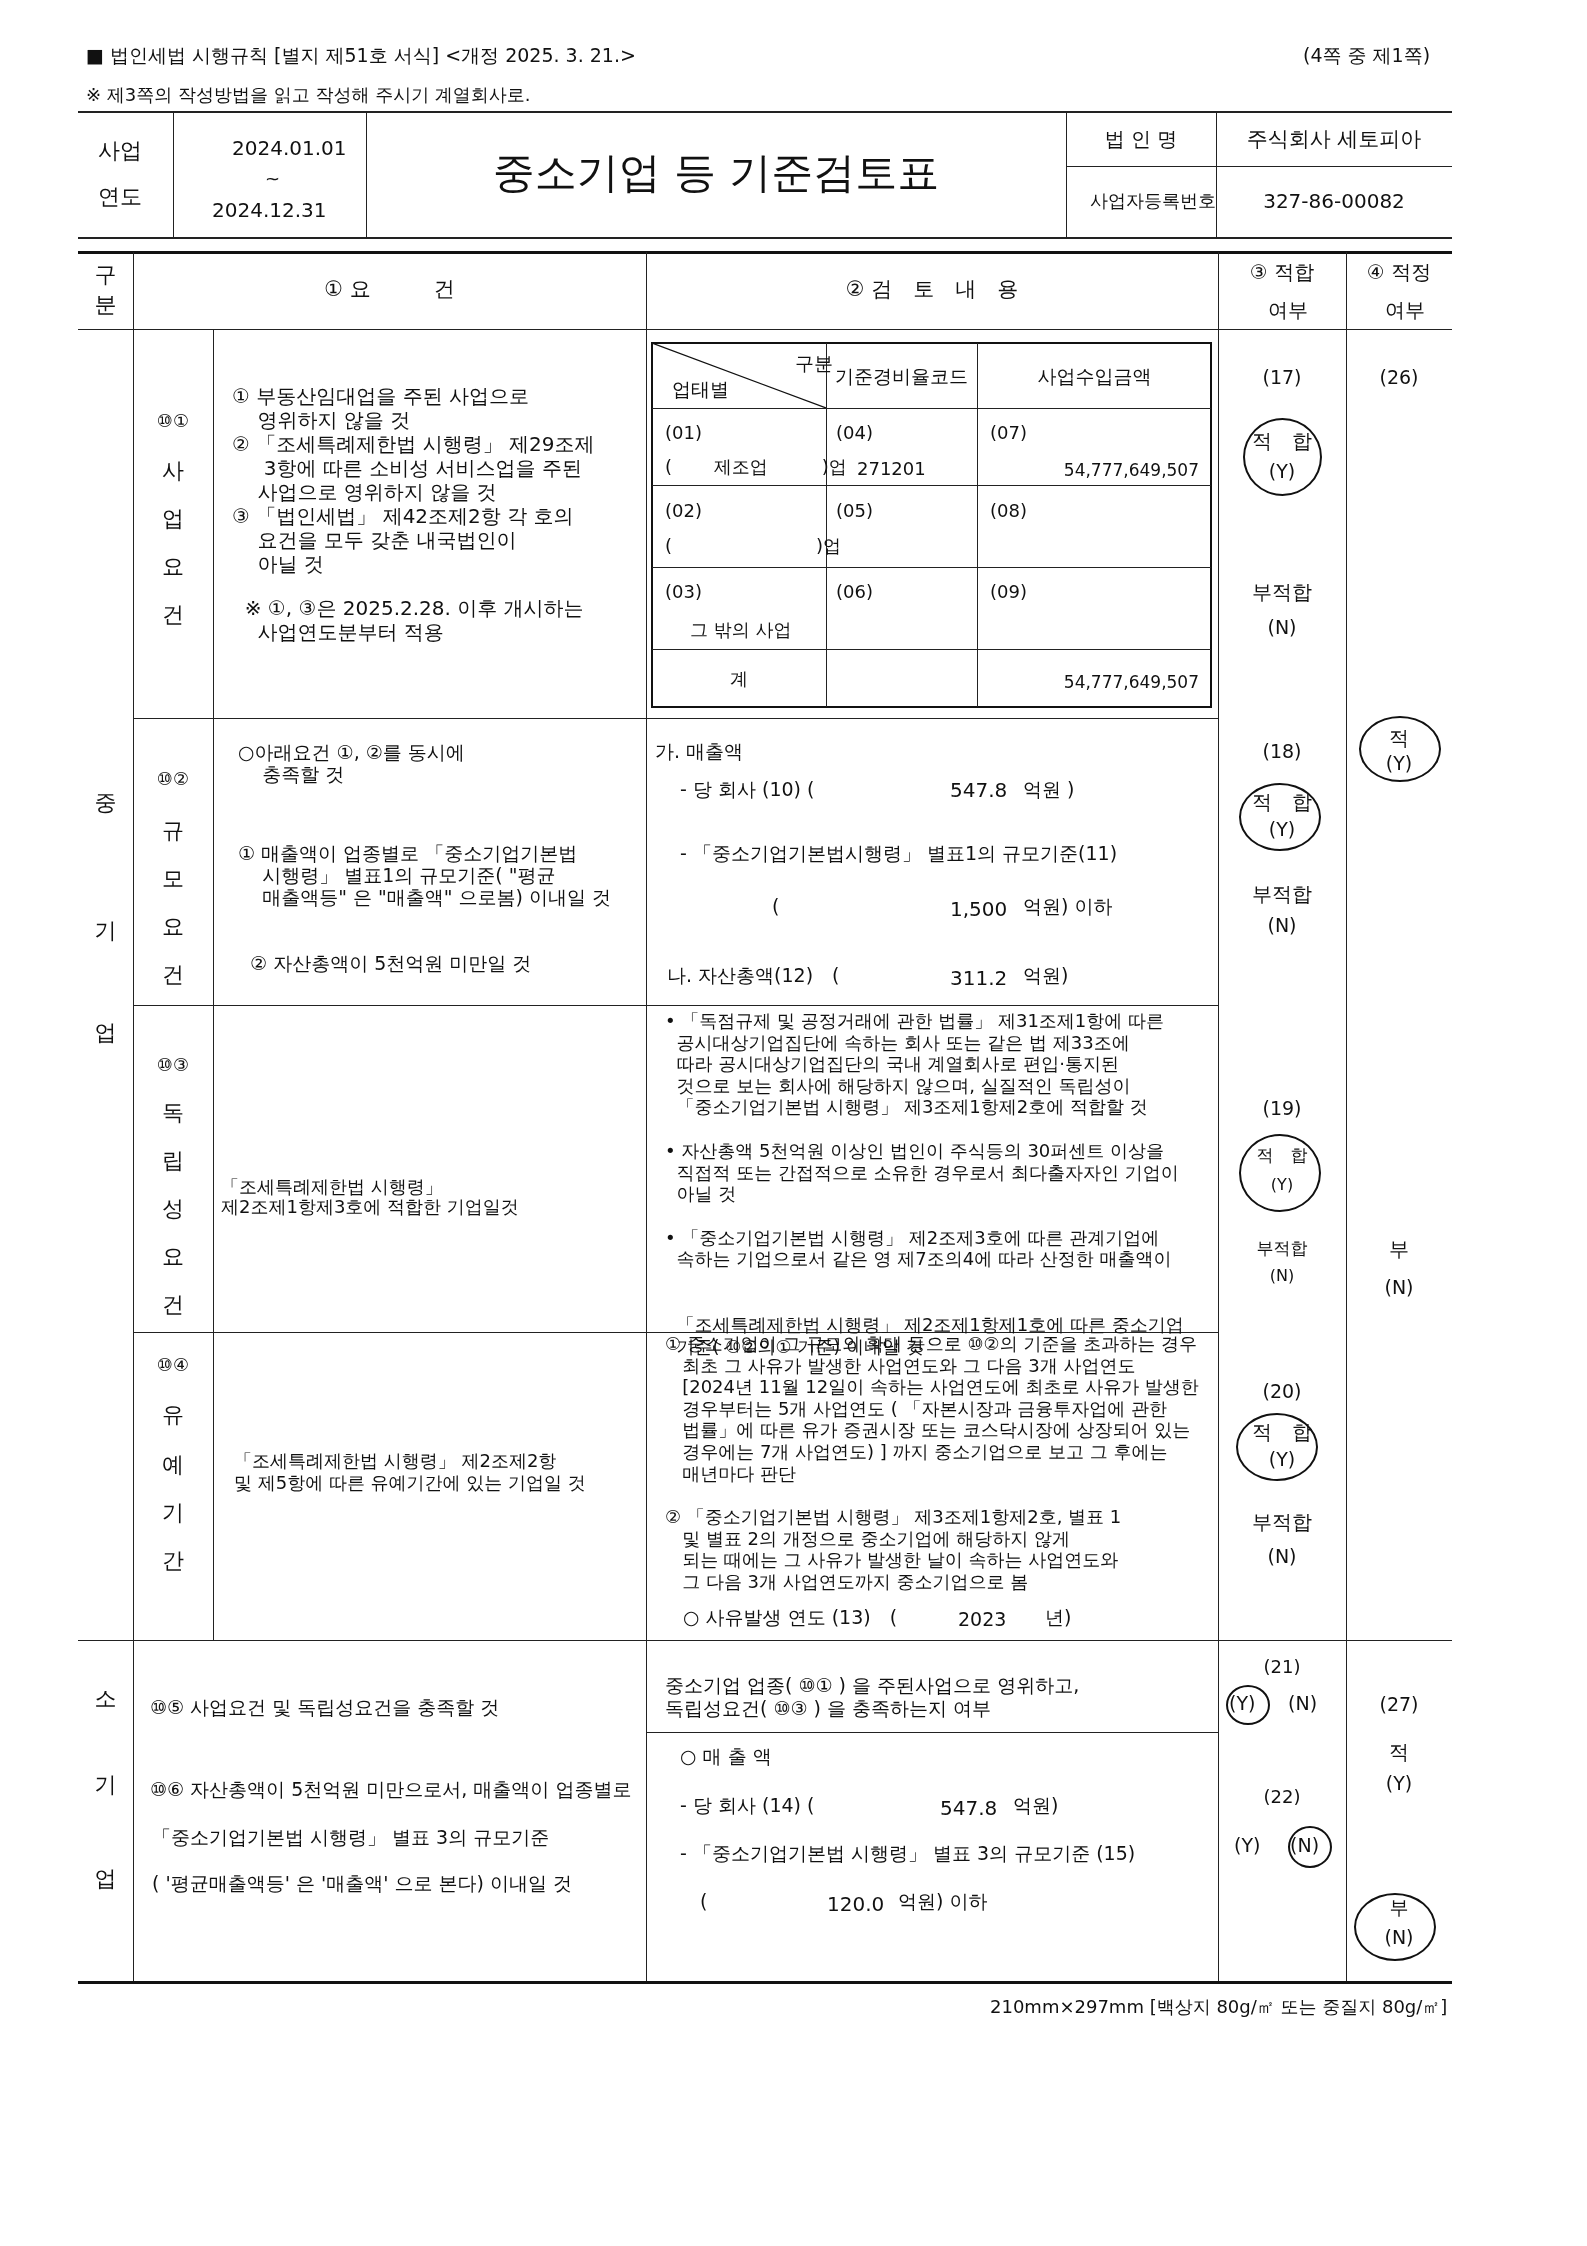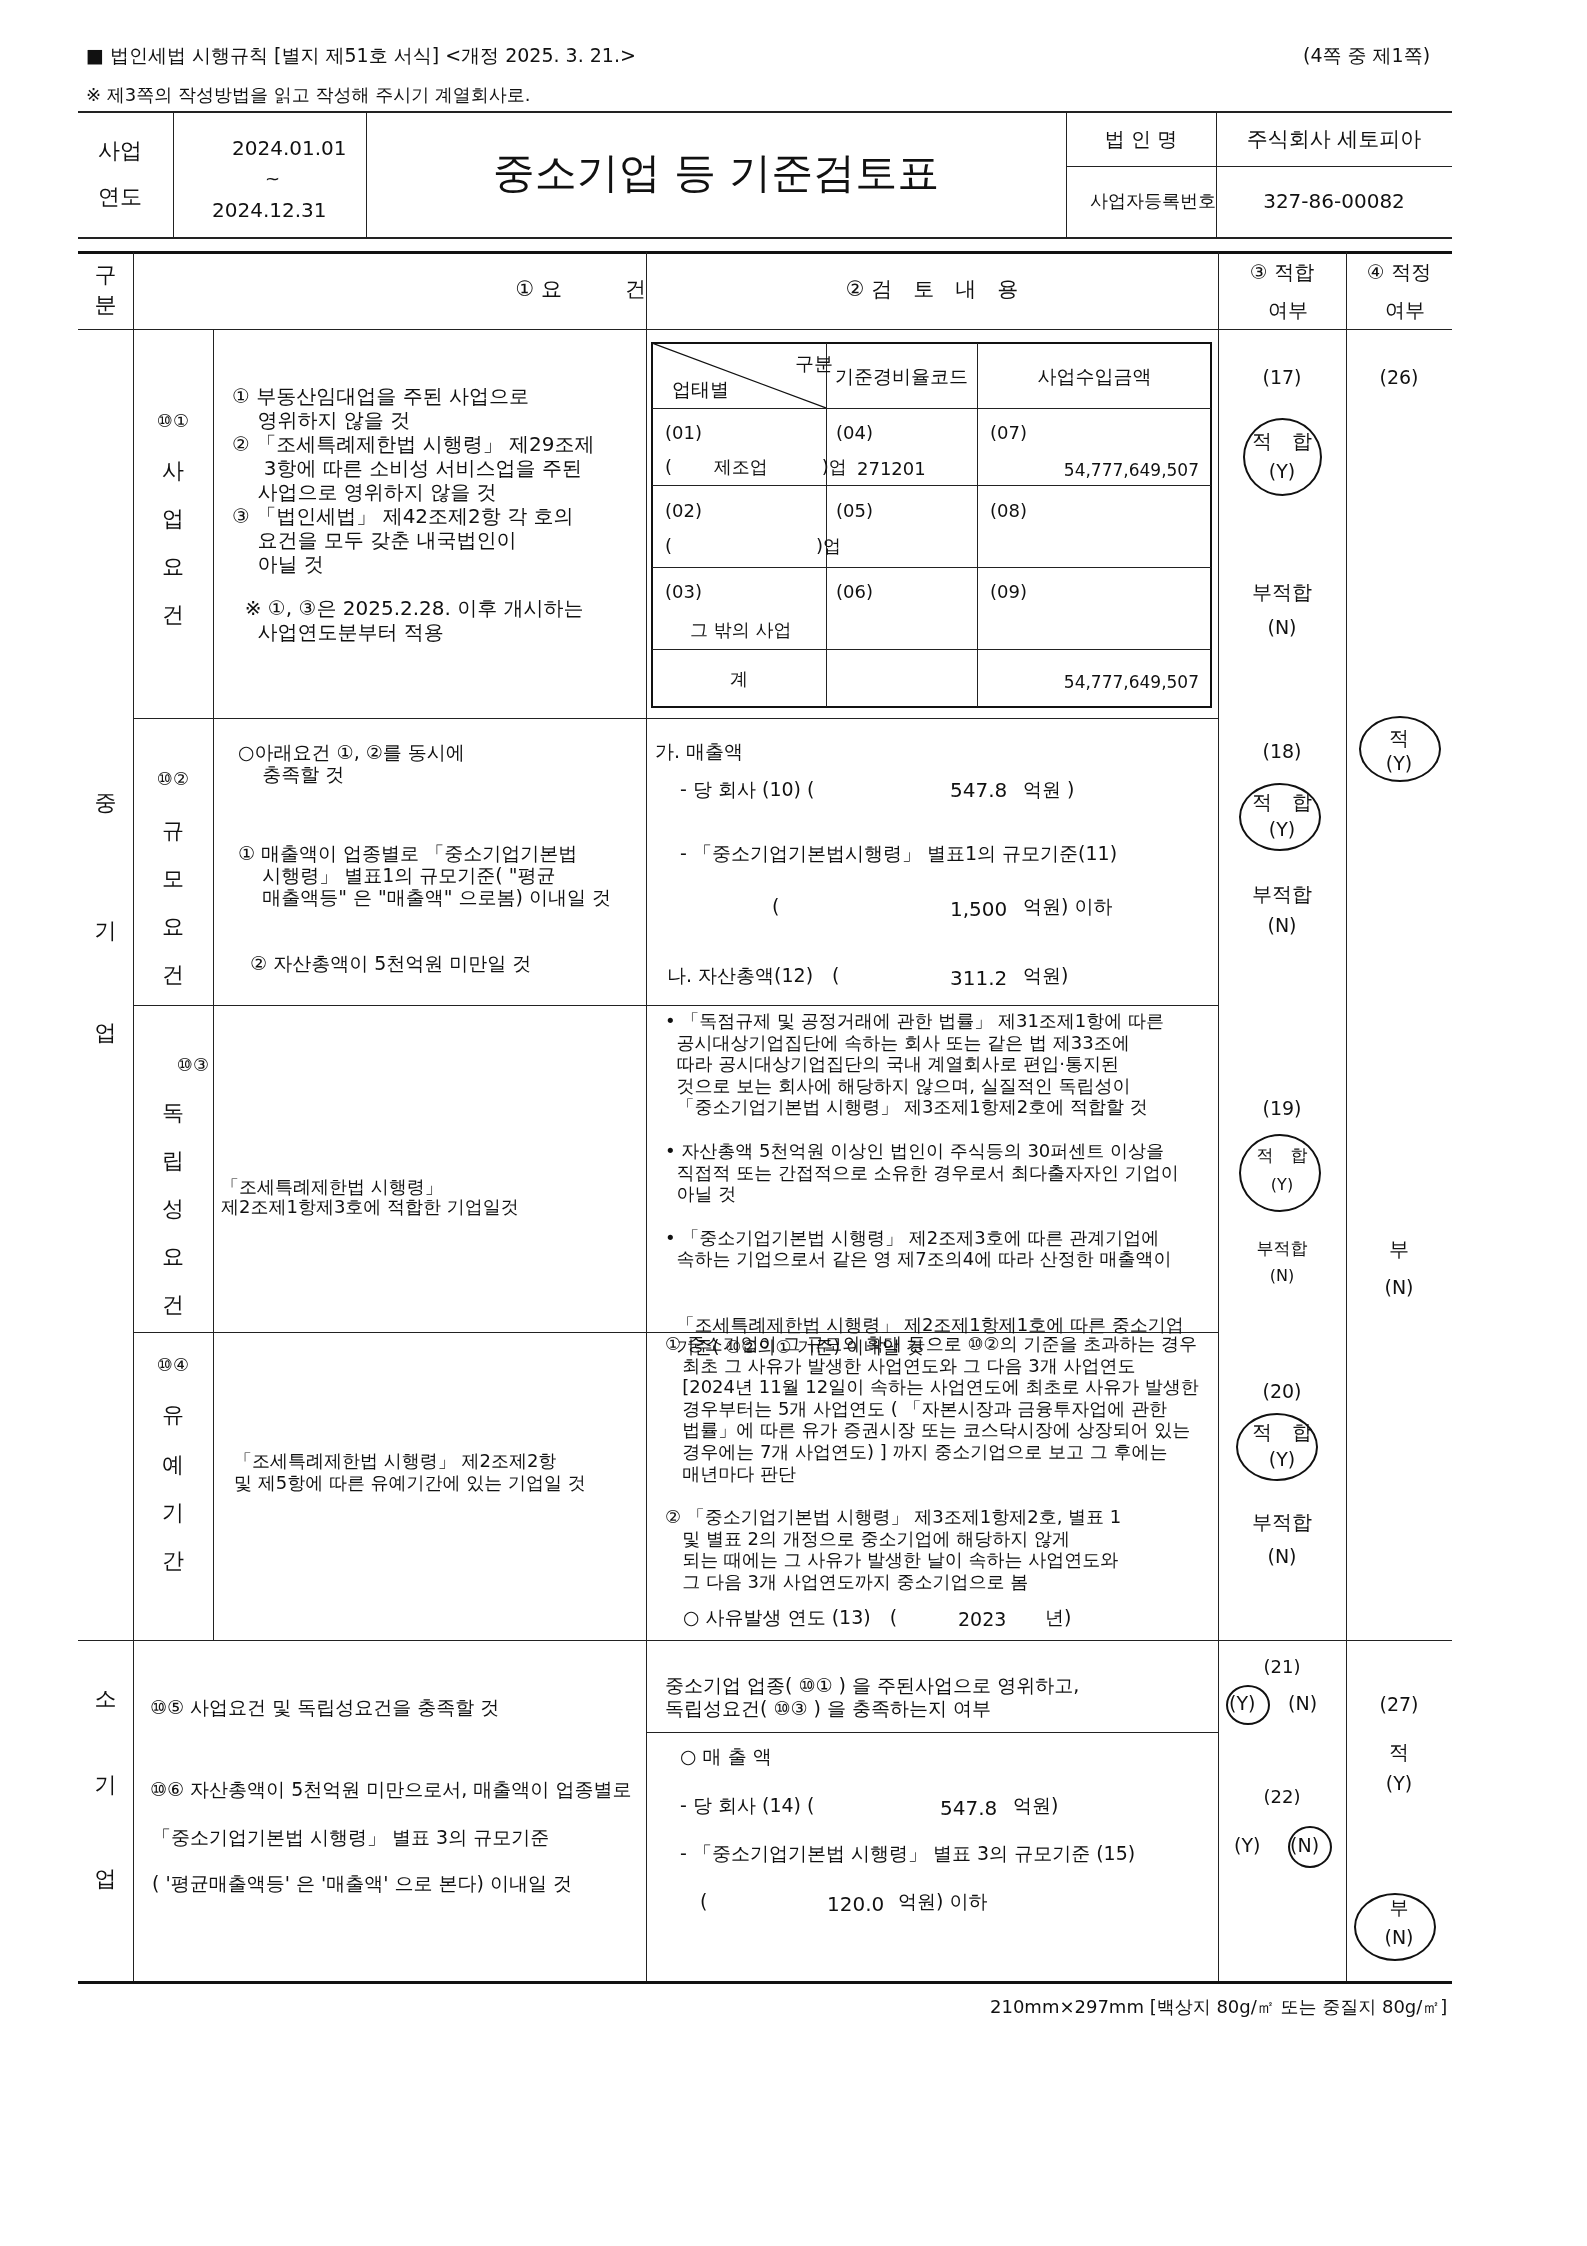--- a/index.html
+++ b/index.html
@@ -53,21 +53,21 @@
 
 <div class="hl" style="left:133px;top:718px;width:1085px;"></div>
 <div class="hl" style="left:133px;top:1005px;width:1085px;"></div>
 <div class="hl" style="left:133px;top:1332px;width:1085px;"></div>
 <div class="hl" style="left:78px;top:1640px;width:1374px;"></div>
 <div class="hl" style="left:133px;top:1732px;width:1085px;"></div>
 <div class="hl thick" style="left:78px;top:1981px;width:1374px;"></div>
 
 <div class="t f22" style="left:78px;width:55px;top:260px;text-align:center;white-space:pre-line;line-height:1.35;">구
 분</div>
-<div class="t f21" style="left:133px;width:513px;top:277px;text-align:right;">① 요　　　건</div>
+<div class="t f21" style="left:133px;width:513px;top:277px;text-align:center;">① 요　　　건</div>
 <div class="t f21" style="left:646px;width:572px;top:277px;text-align:center;">② 검　토　내　용</div>
 <div class="t f20" style="left:1218px;width:128px;top:260px;text-align:center;">③ 적합</div>
 <div class="t f20" style="left:1218px;width:140px;top:298px;text-align:center;">여부</div>
 <div class="t f20" style="left:1346px;width:106px;top:260px;text-align:center;">④ 적정</div>
 <div class="t f20" style="left:1346px;width:118px;top:298px;text-align:center;">여부</div>
 
 <div class="t f22" style="left:78px;width:55px;top:790px;text-align:center;">중</div>
 <div class="t f22" style="left:78px;width:55px;top:918px;text-align:center;">기</div>
 <div class="t f22" style="left:78px;width:55px;top:1020px;text-align:center;">업</div>
 
@@ -156,21 +156,21 @@
 <div class="t f20" style="left:950px;top:966px;">311.2</div>
 <div class="t f19" style="left:1023px;top:964px;">억원)</div>
 
 <div class="t f19" style="left:1218px;width:128px;top:740px;text-align:center;">(18)</div>
 <div class="ellipse" style="left:1239px;top:783px;width:78px;height:64px;"></div>
 <div class="t f20" style="left:1218px;width:128px;top:790px;text-align:center;">적　합</div>
 <div class="t f19" style="left:1218px;width:128px;top:818px;text-align:center;">(Y)</div>
 <div class="t f20" style="left:1218px;width:128px;top:882px;text-align:center;">부적합</div>
 <div class="t f19" style="left:1218px;width:128px;top:914px;text-align:center;">(N)</div>
 
-<div class="t f18" style="left:133px;width:80px;top:1054px;text-align:center;margin-left:20px;">⑩③</div>
+<div class="t f18" style="left:133px;width:80px;top:1054px;text-align:center;">⑩③</div>
 <div class="t f22" style="left:133px;width:80px;top:1100px;text-align:center;">독</div>
 <div class="t f22" style="left:133px;width:80px;top:1148px;text-align:center;">립</div>
 <div class="t f22" style="left:133px;width:80px;top:1196px;text-align:center;">성</div>
 <div class="t f22" style="left:133px;width:80px;top:1244px;text-align:center;">요</div>
 <div class="t f22" style="left:133px;width:80px;top:1292px;text-align:center;">건</div>
 <div class="t f18" style="left:221px;top:1176px;">「조세특례제한법 시행령」</div>
 <div class="t f18" style="left:221px;top:1196px;">제2조제1항제3호에 적합한 기업일것</div>
 
 <div class="abs f18" style="left:665px;top:1010px;line-height:21px;">
   <div class="t" style="position:static;">• 「독점규제 및 공정거래에 관한 법률」 제31조제1항에 따른</div>

